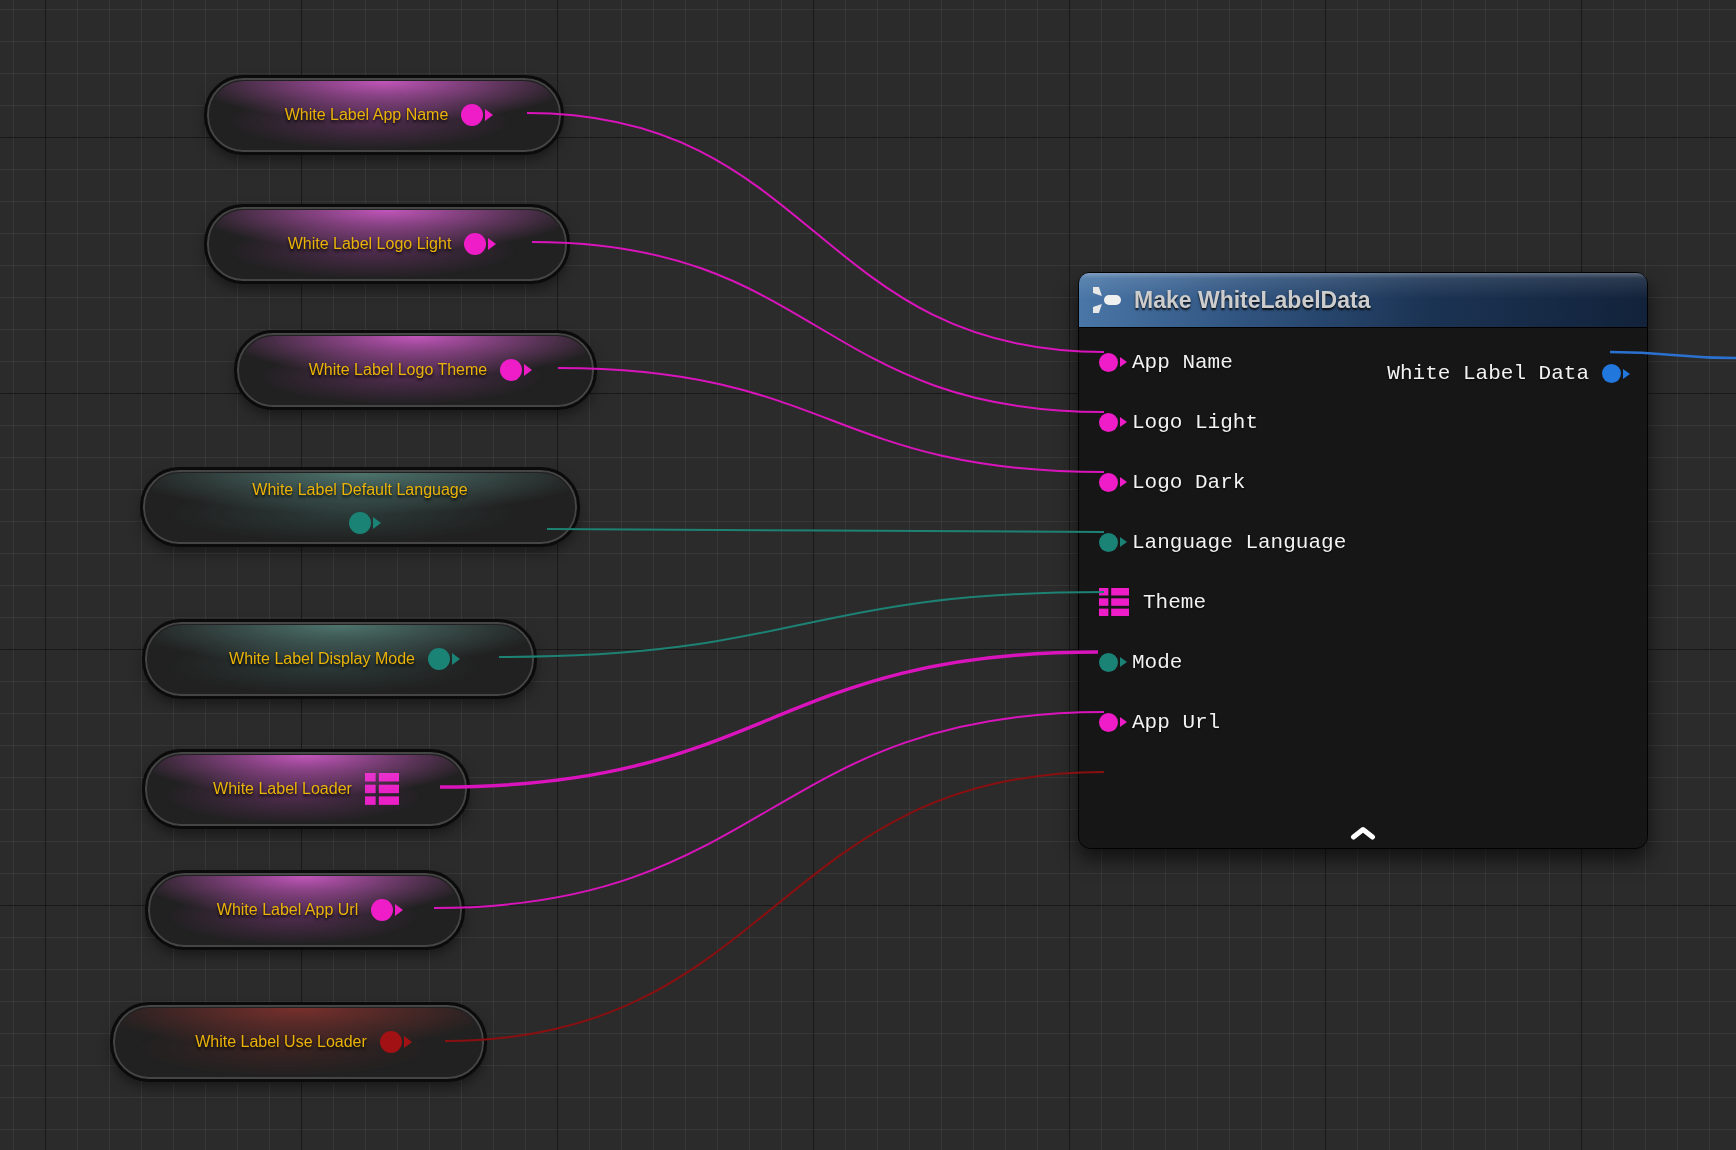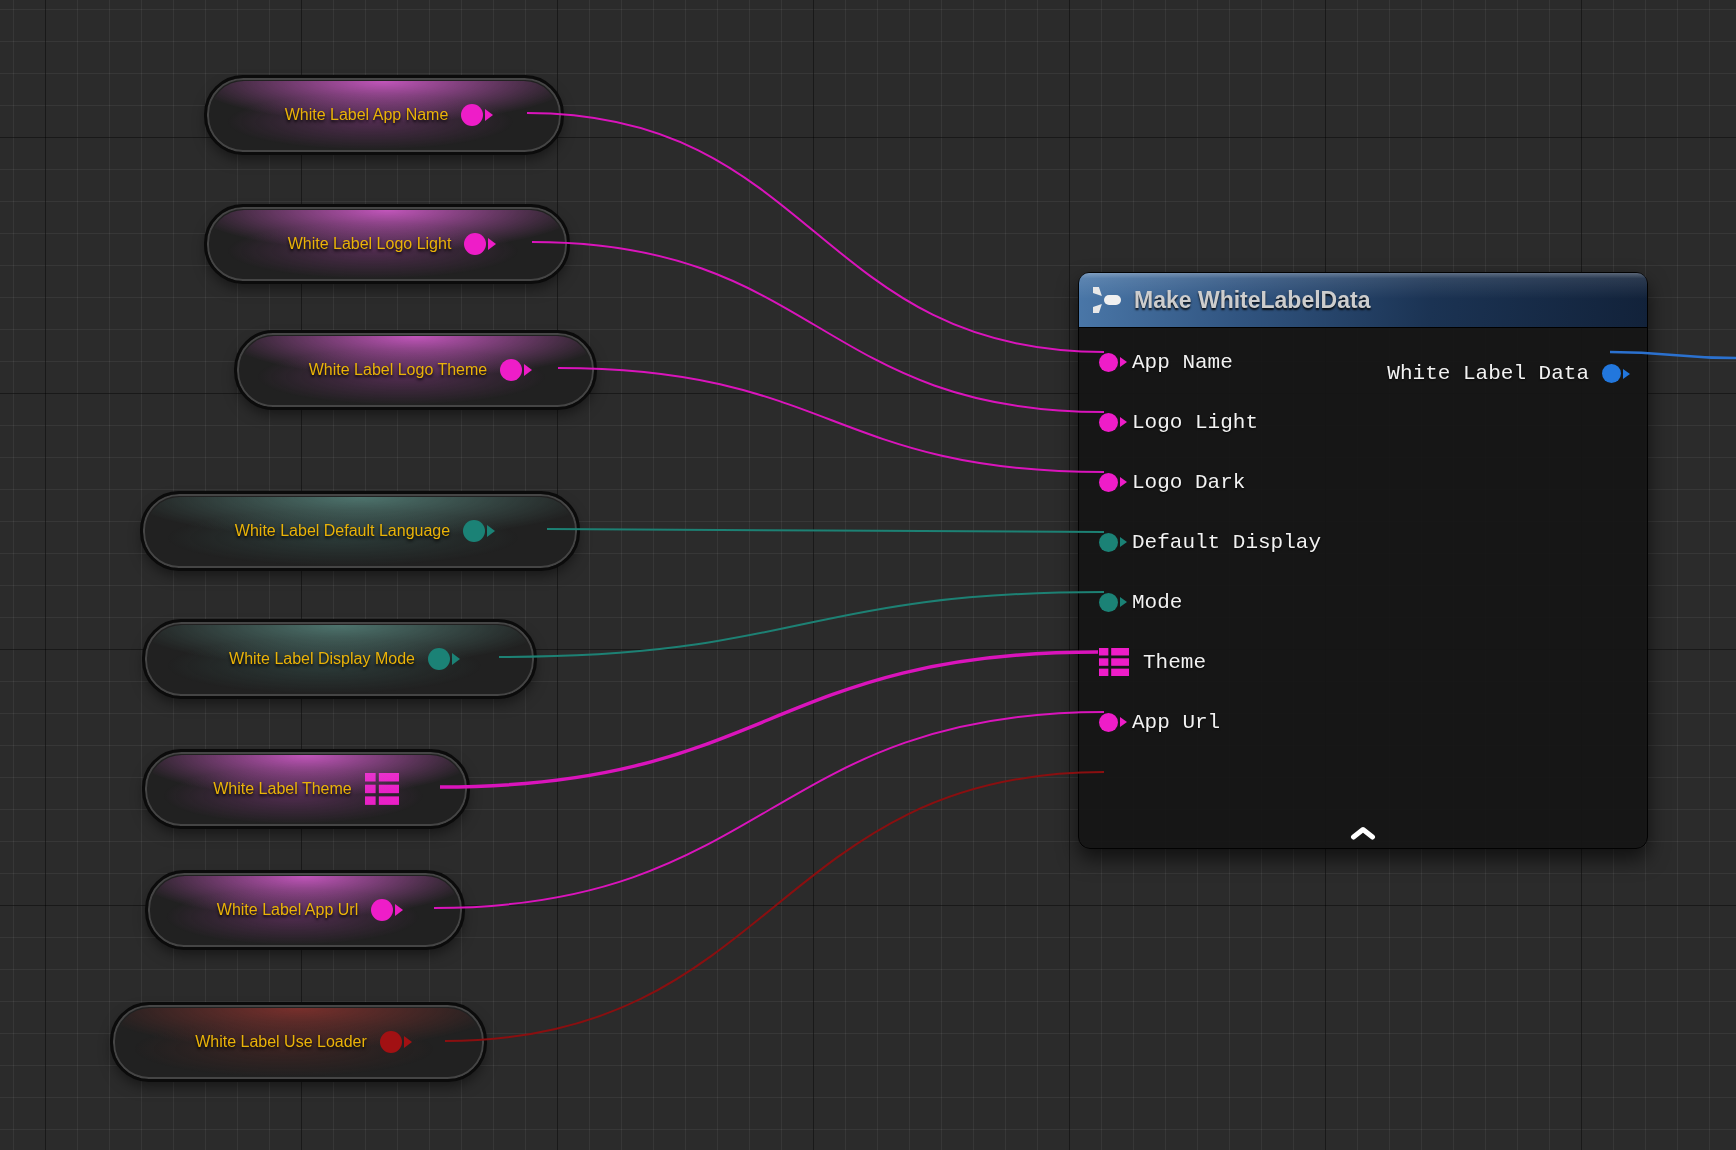--- a/index.html
+++ b/index.html
@@ -97,30 +97,30 @@
   <span class="pin-circle" style="--c: #ee1dc8;"></span>
       </div>
       <div class="var-node" style="left: 207px; top: 207px; width: 356px; height: 70px; --glow: rgba(222,95,214,0.85); --glow2: rgba(190,70,185,0.30);">
     <span class="var-label">White Label Logo Light</span>
   <span class="pin-circle" style="--c: #ee1dc8;"></span>
       </div>
       <div class="var-node" style="left: 237px; top: 333px; width: 353px; height: 70px; --glow: rgba(222,95,214,0.85); --glow2: rgba(190,70,185,0.30);">
     <span class="var-label">White Label Logo Theme</span>
   <span class="pin-circle" style="--c: #ee1dc8;"></span>
       </div>
-      <div class="var-node" style="left: 143px; top: 494px; width: 430px; height: 70px; --glow: rgba(115,185,173,0.55); --glow2: rgba(80,150,140,0.22);">
+      <div class="var-node" style="left: 143px; top: 470px; width: 430px; height: 70px; flex-direction: column; --glow: rgba(115,185,173,0.55); --glow2: rgba(80,150,140,0.22);">
     <span class="var-label">White Label Default Language</span>
   <span class="pin-circle" style="--c: #1b8276;"></span>
       </div>
       <div class="var-node" style="left: 145px; top: 622px; width: 385px; height: 70px; --glow: rgba(115,185,173,0.55); --glow2: rgba(80,150,140,0.22);">
     <span class="var-label">White Label Display Mode</span>
   <span class="pin-circle" style="--c: #1b8276;"></span>
       </div>
       <div class="var-node" style="left: 145px; top: 752px; width: 318px; height: 70px; --glow: rgba(222,95,214,0.85); --glow2: rgba(190,70,185,0.30);">
-    <span class="var-label">White Label Theme</span>
+    <span class="var-label">White Label Loader</span>
   <svg class="struct-icon" viewBox="0 0 32 30" aria-hidden="true" width="34" height="31.875">
     <rect x="0" y="0" width="10" height="8" fill="#ee1dc8"></rect>
     <rect x="13" y="0" width="19" height="8" fill="#ee1dc8"></rect>
     <rect x="0" y="11" width="10" height="8" fill="#ee1dc8"></rect>
     <rect x="13" y="11" width="19" height="8" fill="#ee1dc8"></rect>
     <rect x="0" y="22" width="10" height="8" fill="#ee1dc8"></rect>
     <rect x="13" y="22" width="19" height="8" fill="#ee1dc8"></rect>
   </svg>
       </div>
       <div class="var-node" style="left: 148px; top: 873px; width: 310px; height: 70px; --glow: rgba(222,95,214,0.85); --glow2: rgba(190,70,185,0.30);">
@@ -159,36 +159,36 @@
         <div class="pin-row">
           <span class="pin-circle pin-small" style="--c: #ee1dc8;"></span>
           <span class="pin-label">Logo Light</span>
         </div>
         <div class="pin-row">
           <span class="pin-circle pin-small" style="--c: #ee1dc8;"></span>
           <span class="pin-label">Logo Dark</span>
         </div>
         <div class="pin-row">
           <span class="pin-circle pin-small" style="--c: #1b8276;"></span>
-          <span class="pin-label">Default Display</span>
-        </div>
-        <div class="pin-row">
-          <span class="pin-circle pin-small" style="--c: #1b8276;"></span>
-          <span class="pin-label">Mode</span>
+          <span class="pin-label">Language Language</span>
         </div>
         <div class="pin-row">
           <svg class="struct-icon" viewBox="0 0 32 30" aria-hidden="true" width="30" height="28.125">
     <rect x="0" y="0" width="10" height="8" fill="#ee1dc8"></rect>
     <rect x="13" y="0" width="19" height="8" fill="#ee1dc8"></rect>
     <rect x="0" y="11" width="10" height="8" fill="#ee1dc8"></rect>
     <rect x="13" y="11" width="19" height="8" fill="#ee1dc8"></rect>
     <rect x="0" y="22" width="10" height="8" fill="#ee1dc8"></rect>
     <rect x="13" y="22" width="19" height="8" fill="#ee1dc8"></rect>
   </svg>
           <span class="pin-label">Theme</span>
+        </div>
+        <div class="pin-row">
+          <span class="pin-circle pin-small" style="--c: #1b8276;"></span>
+          <span class="pin-label">Mode</span>
         </div>
         <div class="pin-row">
           <span class="pin-circle pin-small" style="--c: #ee1dc8;"></span>
           <span class="pin-label">App Url</span>
         </div>
       </div>
     <button class="collapse-btn">
       <svg width="26" height="14" viewBox="0 0 26 14">
         <path d="M3.5 11 L13 3.5 L22.5 11" stroke="#ffffff" stroke-width="5" fill="none" stroke-linecap="round" stroke-linejoin="round"></path>
       </svg>

